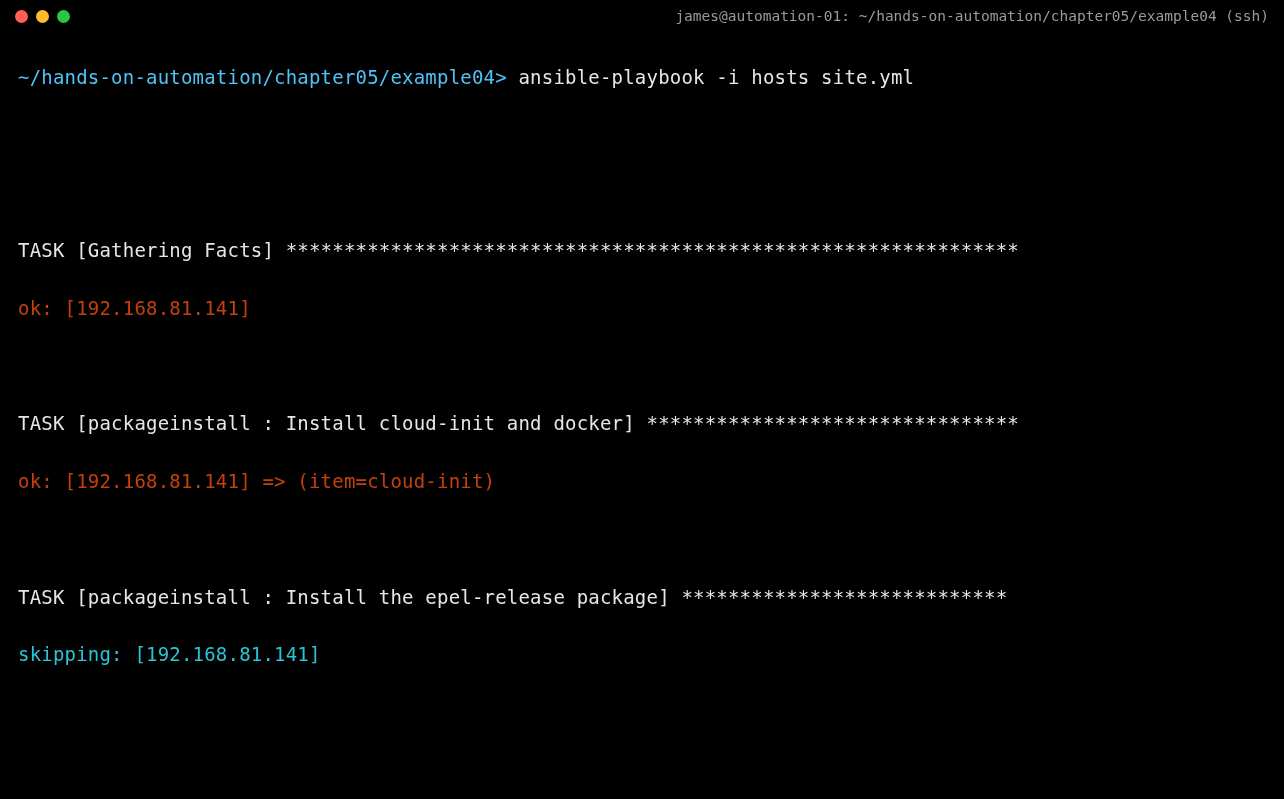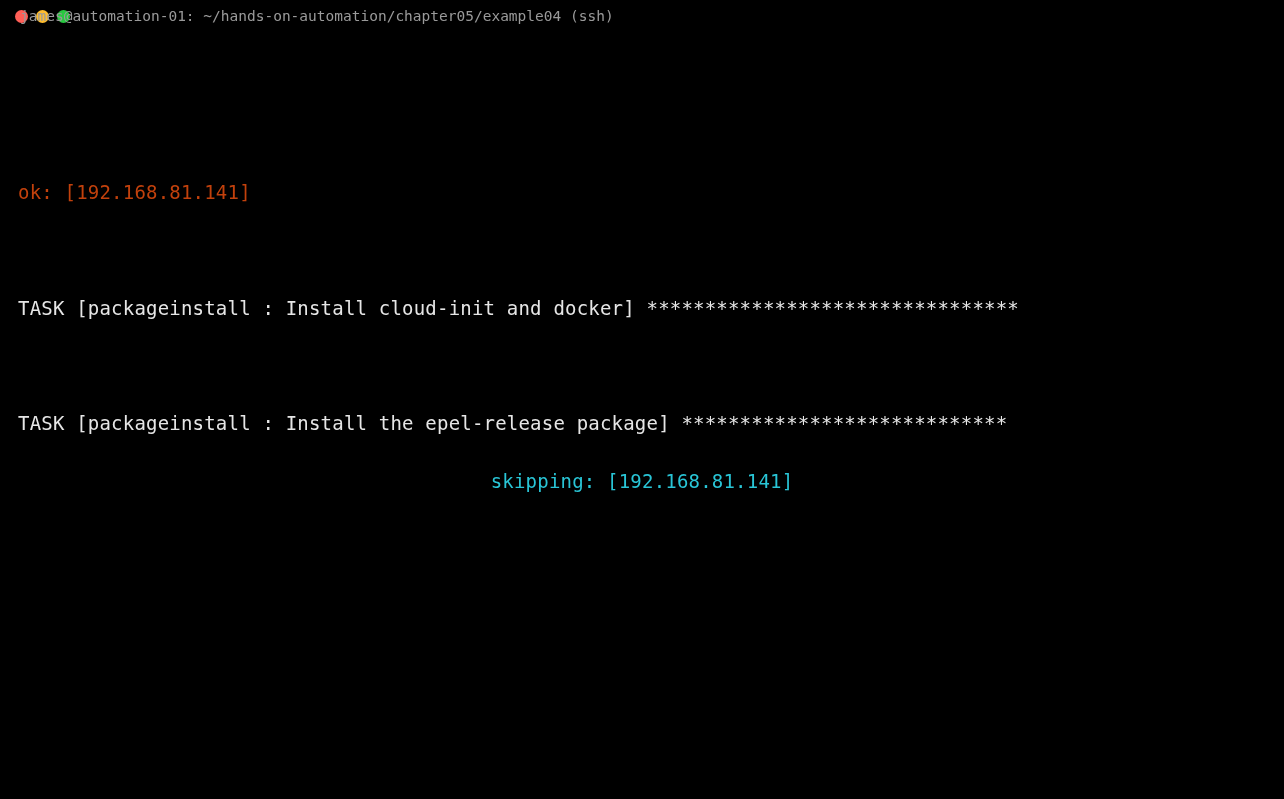--- a/index.html
+++ b/index.html
@@ -21,54 +21,57 @@
     }
     .traffic-lights { display: flex; gap: 8px; margin-right: 20px; }
     .tl { width: 13px; height: 13px; border-radius: 50%; }
     .tl-close { background: #ff5f57; }
     .tl-min   { background: #febc2e; }
     .tl-max   { background: #28c840; }
     .title {
       color: #9a9a9a;
       font-size: 14.5px;
       flex: 1;
-      text-align: left;
+      text-align: right;
       margin-left: -70px;
     }
     .terminal {
       padding: 6px 18px 10px 18px;
       white-space: pre;
       letter-spacing: 0.2px;
     }
     .line { display: block; }
     .blank { height: 1.52em; }
     .prompt { color: #4fc3f7; }
     .cmd { color: #e6e6e6; }
     .white { color: #e6e6e6; }
     .green { color: #c2410c; }
-    .cyan { color: #29c5d6; text-align: center; }
+    .cyan { color: #29c5d6; }
   </style>
 </head>
 <body>
 
 <div class="titlebar">
   <div class="traffic-lights">
     <div class="tl tl-close"></div>
     <div class="tl tl-min"></div>
     <div class="tl tl-max"></div>
   </div>
   <div class="title">james@automation-01: ~/hands-on-automation/chapter05/example04 (ssh)</div>
 </div>
 
 <div class="terminal">
+<span class="line"><span class="prompt">~/hands-on-automation/chapter05/example04&gt;</span><span> </span><span class="cmd">ansible-playbook -i hosts site.yml</span></span>
 <span class="line blank"></span>
 <span class="line blank"></span>
+<span class="line white">TASK [Gathering Facts] ***************************************************************</span>
 <span class="line green">ok: [192.168.81.141]</span>
 <span class="line blank"></span>
 <span class="line white">TASK [packageinstall : Install cloud-init and docker] ********************************</span>
+<span class="line green">ok: [192.168.81.141] =&gt; (item=cloud-init)</span>
 <span class="line blank"></span>
 <span class="line white">TASK [packageinstall : Install the epel-release package] ****************************</span>
 <span class="line cyan">skipping: [192.168.81.141]</span>
 
 
 
 
 
 
 

